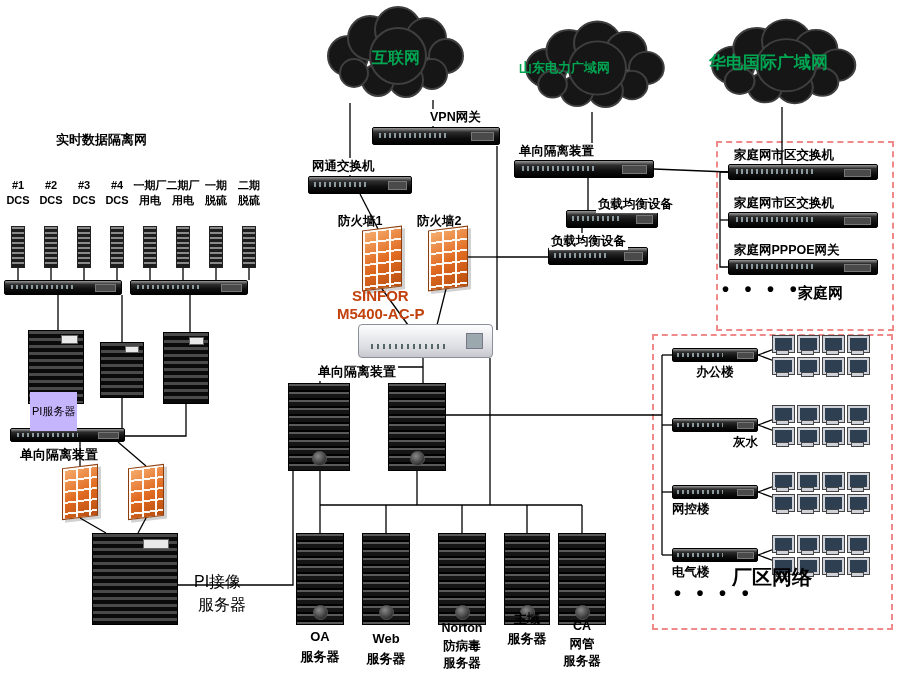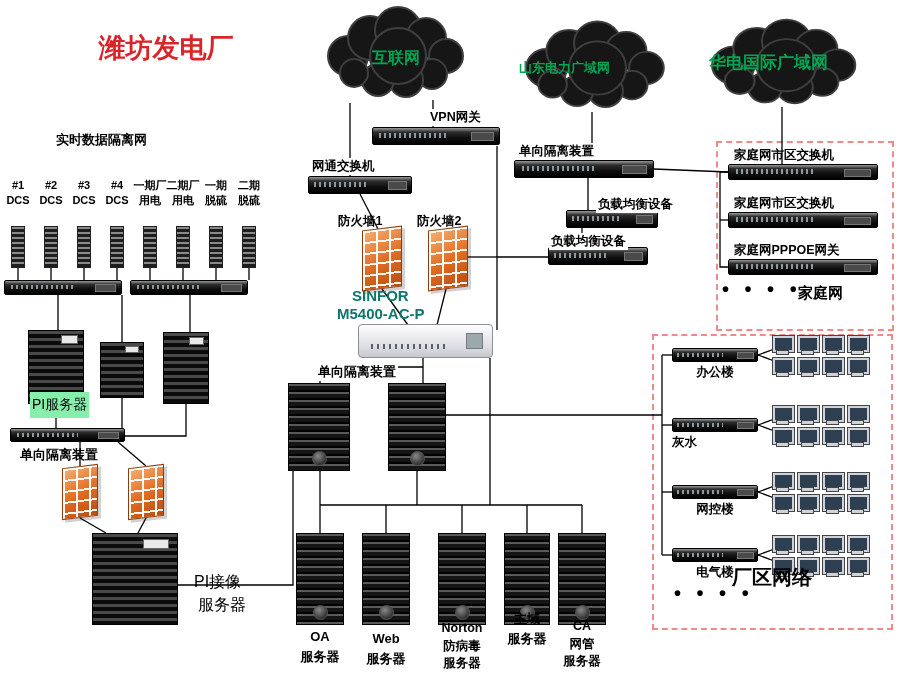--- a/index.html
+++ b/index.html
@@ -5,21 +5,21 @@
   *{margin:0;padding:0;box-sizing:border-box}
   html,body{background:#fff}
   .stage{position:relative;width:900px;height:674px;background:#fff;overflow:hidden;
          font-family:"Liberation Sans","DejaVu Sans",sans-serif;color:#000}
   .wires{position:absolute;left:0;top:0;z-index:1}
   .dashed{position:absolute;border:2px dashed #f08a8a;z-index:0;background:#fff}
   .dev{position:absolute;z-index:2}
   .lbl{position:absolute;z-index:3;font-size:12.5px;white-space:nowrap}
   .b{font-weight:bold}
   .green{color:#00a651}
-  .blue{color:#0f766e}
+  .blue{color:#c2410c}
   .stack{position:absolute;z-index:3;text-align:center;font-weight:bold;font-size:13px;line-height:1.5}
   .col{position:absolute;z-index:3;width:34px;text-align:center;font-size:11px;font-weight:bold;line-height:1.35}
   
   .switch{background:linear-gradient(180deg,#9a9a9a 0,#2e2e2e 25%,#101010 60%,#000 100%);
           border:1px solid #000;border-radius:2px}
   .switch::before{content:"";position:absolute;left:5%;top:32%;width:54%;height:32%;
           background:repeating-linear-gradient(90deg,#9fb0b5 0 2px,transparent 2px 5px);opacity:.85}
   .switch::after{content:"";position:absolute;right:4%;top:26%;width:17%;height:44%;background:#4a4a4a;border:1px solid #777}
   .minisrv{background:repeating-linear-gradient(180deg,#8a8a8a 0 2px,#1d1d1d 2px 5px);border:1px solid #222}
   .tower{background:repeating-linear-gradient(180deg,#4a4a4a 0 3px,#0a0a0a 3px 7px);border:1px solid #000}
@@ -125,21 +125,20 @@
       <polyline points="186,404 186,436 125,436"></polyline>
       <polyline points="80,442 80,466"></polyline>
       <polyline points="118,442 146,466"></polyline>
       <polyline points="80,518 106,533"></polyline>
       <polyline points="146,518 138,533"></polyline>
       <polyline points="177,585 293,585 293,471"></polyline>
     </g>
   </svg>
 
   <div class="lbl" style="left:78px;top:28px;width:176px;text-align:center;font-size:27px;font-weight:bold;color:#d9252a;line-height:1.5;white-space:normal">
-    <div>潍坊发电厂</div>
   </div>
 
   <div class="lbl b green" style="left:372px;top:48px;font-size:16px">互联网</div>
   <div class="lbl b green" style="left:519px;top:59px;font-size:13px">山东电力广域网</div>
   <div class="lbl b green" style="left:709px;top:51px;font-size:17px">华电国际广域网</div>
 
   <div class="lbl b" style="left:427px;top:109px;background:#fff;padding:0 3px">VPN网关</div>
   <div class="dev switch" style="left:372px;top:127px;width:128px;height:18px"></div>
 
   <div class="lbl b" style="left:310px;top:158px;background:#fff;padding:0 2px">网通交换机</div>
@@ -210,21 +209,21 @@
   <div class="dev minisrv" style="left:176px;top:226px;width:14px;height:42px"></div>
   <div class="dev minisrv" style="left:209px;top:226px;width:14px;height:42px"></div>
   <div class="dev minisrv" style="left:242px;top:226px;width:14px;height:42px"></div>
 
   <div class="dev switch" style="left:4px;top:280px;width:118px;height:15px"></div>
   <div class="dev switch" style="left:130px;top:280px;width:118px;height:15px"></div>
 
   <div class="dev tower" style="left:28px;top:330px;width:56px;height:74px"></div>
   <div class="dev tower" style="left:100px;top:342px;width:44px;height:56px"></div>
   <div class="dev tower" style="left:163px;top:332px;width:46px;height:72px"></div>
-  <div class="lbl" style="left:30px;top:392px;font-size:14px;background:#86efac;padding:4px 2px">PI服务器</div>
+  <div class="lbl" style="left:30px;top:392px;font-size:11px;background:#c4b5fd;padding:12px 2px">PI服务器</div>
 
   <div class="dev switch" style="left:10px;top:428px;width:115px;height:14px"></div>
   <div class="lbl b" style="left:20px;top:446px;font-size:13px">单向隔离装置</div>
 
   <div class="dev firewall" style="left:62px;top:466px;width:36px;height:52px"></div>
   <div class="dev firewall" style="left:128px;top:466px;width:36px;height:52px"></div>
 
   <div class="dev tower" style="left:92px;top:533px;width:86px;height:92px"></div>
   <div class="lbl" style="left:194px;top:572px;font-size:16px">PI接像</div>
   <div class="lbl" style="left:198px;top:595px;font-size:16px">服务器</div>
@@ -274,47 +273,47 @@
       <span class="pc"></span>
       <span class="pc"></span>
       <span class="pc"></span>
       <span class="pc"></span>
       <span class="pc"></span>
       <span class="pc"></span>
       <span class="pc"></span>
   </div>
 
   <div class="dev switch" style="left:672px;top:418px;width:86px;height:14px"></div>
-  <div class="lbl b" style="left:672px;top:434px;width:86px;text-align:left">灰水</div>
+  <div class="lbl b" style="left:672px;top:434px;width:86px;text-align:right">灰水</div>
   <div class="pcs" style="left:772px;top:406px">
     <span class="pc"></span>
       <span class="pc"></span>
       <span class="pc"></span>
       <span class="pc"></span>
       <span class="pc"></span>
       <span class="pc"></span>
       <span class="pc"></span>
       <span class="pc"></span>
   </div>
 
   <div class="dev switch" style="left:672px;top:485px;width:86px;height:14px"></div>
-  <div class="lbl b" style="left:672px;top:501px;width:86px;text-align:center">网控楼</div>
+  <div class="lbl b" style="left:672px;top:501px;width:86px;">网控楼</div>
   <div class="pcs" style="left:772px;top:473px">
     <span class="pc"></span>
       <span class="pc"></span>
       <span class="pc"></span>
       <span class="pc"></span>
       <span class="pc"></span>
       <span class="pc"></span>
       <span class="pc"></span>
       <span class="pc"></span>
   </div>
 
   <div class="dev switch" style="left:672px;top:548px;width:86px;height:14px"></div>
-  <div class="lbl b" style="left:672px;top:564px;width:86px;text-align:center">电气楼</div>
+  <div class="lbl b" style="left:672px;top:564px;width:86px;text-align:left">电气楼</div>
   <div class="pcs" style="left:772px;top:536px">
     <span class="pc"></span>
       <span class="pc"></span>
       <span class="pc"></span>
       <span class="pc"></span>
       <span class="pc"></span>
       <span class="pc"></span>
       <span class="pc"></span>
       <span class="pc"></span>
   </div>

